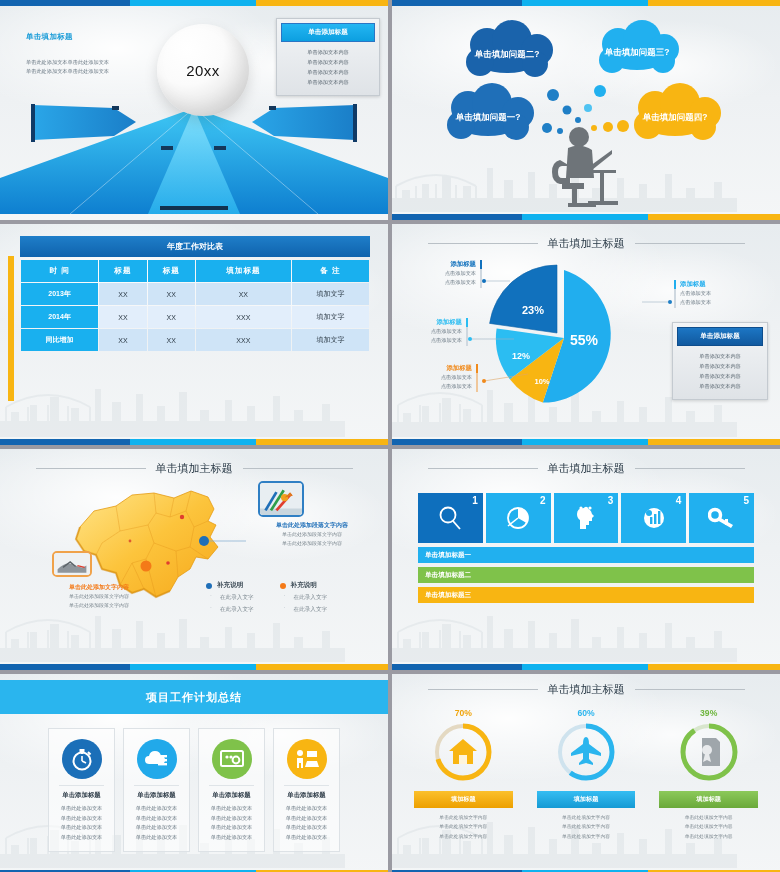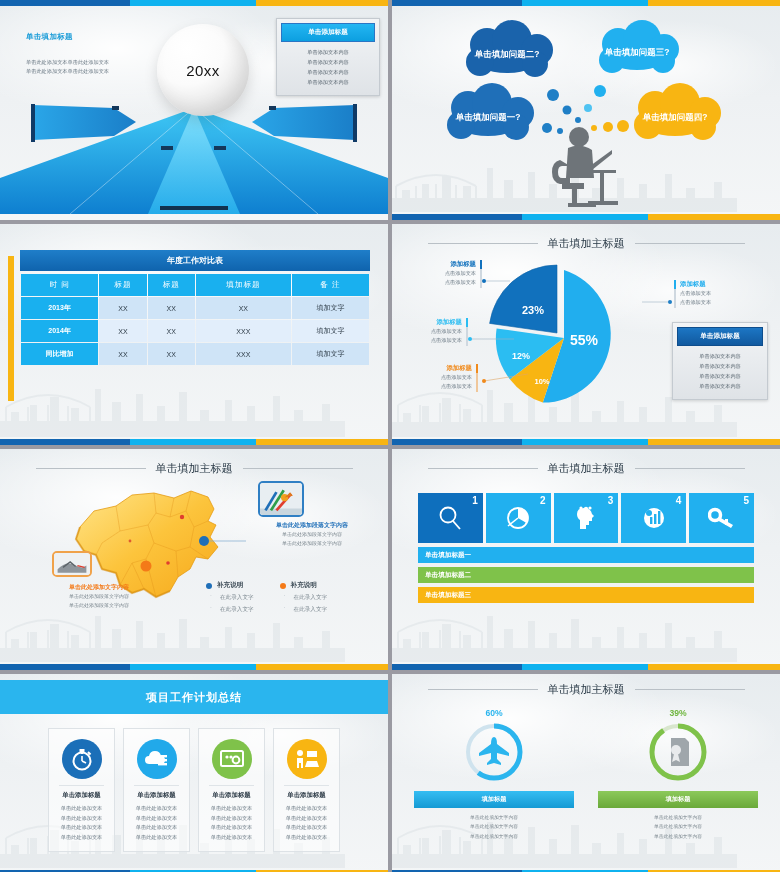--- a/index.html
+++ b/index.html
@@ -79,28 +79,28 @@
   .panel-card .hd {
     background: linear-gradient(180deg,#24b6f2,#0c9fe0);
     color: #fff; font-size: 6.6px; font-weight: bold; text-align: center;
     padding: 4px 0; border: 1px solid #2b75c4;
   }
   .panel-card ul { list-style: none; padding: 5px 0 3px; }
   .panel-card li { font-size: 5.2px; color: #5d6a74; text-align: center; line-height: 1.95; }
 
   
   .lbar { position: absolute; left: 8px; top: 32px; bottom: 44px; width: 6px; background: #f8b512; z-index: 5; }
-  .tbl { position: absolute; left: 20px; right: 18px; top: 26px; z-index: 5; }
+  .tbl { position: absolute; left: 20px; right: 18px; top: 12px; z-index: 5; }
   .tbl .cap {
     background: linear-gradient(180deg,#1f7ec9,#0f63ad);
     color: #fff; text-align: center; font-size: 8px; font-weight: bold; padding: 5px 0;
   }
   table { width: 100%; border-collapse: separate; border-spacing: 1px; margin-top: 2px; }
   th {
-    background: #19b0ef; color: #fff; font-size: 7.6px; font-weight: normal;
+    background: #19b0ef; color: #fff; font-size: 7.6px; font-weight: bold;
     padding: 6px 0; letter-spacing: 1px;
   }
   td { font-size: 7px; color: #2c3a46; text-align: center; padding: 6px 0; background: #d6e8f8; }
   td.k { background: #19b0ef; color: #fff; font-weight: bold; }
   tr:nth-child(odd) td { background: #cfe4f7; }
   tr:nth-child(even) td { background: #e2eefb; }
   tr td.k { background: #19b0ef; }
 
   
   .pie-wrap { position: absolute; left: 96px; top: 38px; width: 152px; height: 152px; z-index: 5; }
@@ -731,20 +731,37 @@
       </div>
 
     <div class="maintitle" style="top:8px">
       <div class="rule"></div>
       <div class="txt">单击填加主标题</div>
       <div class="rule"></div>
     </div>
 
     <div class="rings">
       <div class="ringcol">
+        <div class="pct" style="color:#f0a40c">70%</div>
+        <svg width="62" height="62" viewBox="0 0 62 62">
+          <circle cx="31" cy="31" r="26" fill="none" stroke="#e4d9c2" stroke-width="4"></circle>
+          <circle cx="31" cy="31" r="26" fill="none" stroke="#f8b512" stroke-width="5" stroke-dasharray="114.4 49" transform="rotate(-90 31 31)"></circle>
+          <g fill="#f8b512">
+            <path d="M31 18 L45 30 h-4 v13 H21 V30 h-4 Z"></path>
+            <rect x="27" y="34" width="8" height="9" fill="#ffffff" opacity=".85"></rect>
+          </g>
+        </svg>
+        <div class="rb" style="background:linear-gradient(180deg,#fbc02d,#eda000)">填加标题</div>
+        <div class="b">
+          <div>单击此处填加文字内容</div>
+            <div>单击此处填加文字内容</div>
+            <div>单击此处填加文字内容</div>
+        </div>
+      </div>
+      <div class="ringcol">
         <div class="pct" style="color:#2bb5ee">60%</div>
         <svg width="62" height="62" viewBox="0 0 62 62">
           <circle cx="31" cy="31" r="26" fill="none" stroke="#cfe3ee" stroke-width="4"></circle>
           <circle cx="31" cy="31" r="26" fill="none" stroke="#2bb5ee" stroke-width="5" stroke-dasharray="98 65.4" transform="rotate(-90 31 31)"></circle>
           <path d="M31 16 q3 0 3 7 l12 9 v3 l-12 -3 v6 l4 4 v2 l-7 -2 l-7 2 v-2 l4 -4 v-6 l-12 3 v-3 l12 -9 q0 -7 3 -7 Z" fill="#2bb5ee"></path>
         </svg>
         <div class="rb" style="background:linear-gradient(180deg,#35bdf2,#159ad4)">填加标题</div>
         <div class="b">
           <div>单击此处填加文字内容</div>
             <div>单击此处填加文字内容</div>

